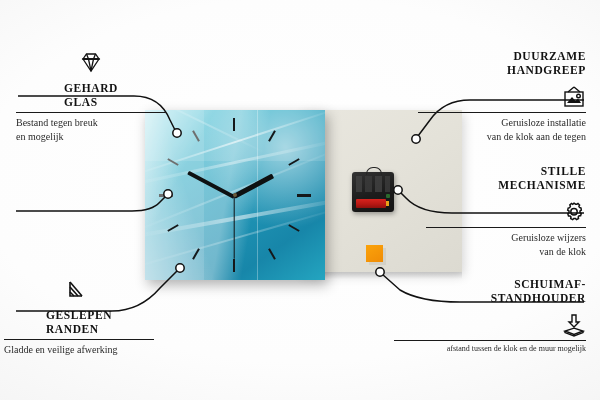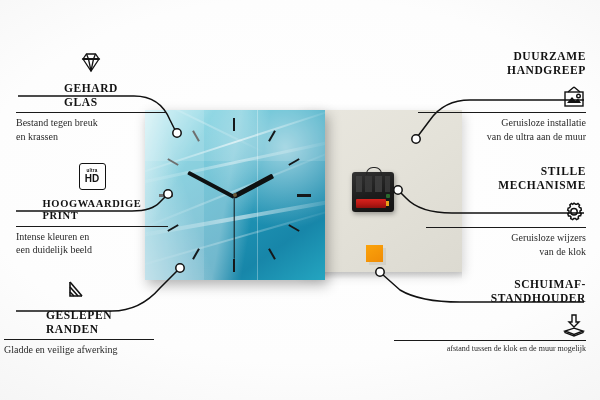--- a/index.html
+++ b/index.html
@@ -161,41 +161,24 @@
           <path d="M4 9 H20"></path>
       </svg>
       <div class="titles">
         <div>GEHARD</div>
         <div>GLAS</div>
       </div>
     </div>
     <div class="rule"></div>
     <div class="desc">
       <div>Bestand tegen breuk</div>
-      <div>en krassen</div>
-    </div>
-  </div>
-
-  <div class="callout left" style="left:16px;top:163px;width:152px">
-    <div class="head">
-      <div class="hdico">
-        <span class="u">ultra</span>
-        <span class="h">HD</span>
-      </div>
-      <div class="titles" style="font-size:10.5px">
-        <div>HOOGWAARDIGE</div>
-        <div>PRINT</div>
-      </div>
-    </div>
-    <div class="rule"></div>
-    <div class="desc">
-      <div>Intense kleuren en</div>
-      <div>een duidelijk beeld</div>
-    </div>
-  </div>
+      <div>en mogelijk</div>
+    </div>
+  </div>
+
 
   <div class="callout left" style="left:4px;top:277px;width:150px">
     <div class="head">
       <svg class="ico" viewBox="0 0 24 24" fill="none" stroke="#111" stroke-width="1.6">
         <path d="M3 5 L15 19"></path>
           <path d="M3 10 L11 19"></path>
           <path d="M3 15 L7 19"></path>
           <path d="M3 5 V19 H15"></path>
       </svg>
       <div class="titles">
@@ -218,21 +201,21 @@
       <svg class="ico" viewBox="0 0 24 24" fill="none" stroke="#111" stroke-width="1.4">
         <rect x="3" y="7" width="18" height="14"></rect>
         <path d="M12 2 L6 7 M12 2 L18 7"></path>
         <path d="M5 18 L10 12 L13.5 16 L16 13.5 L19 18 Z" fill="#111" stroke="none"></path>
         <circle cx="16.5" cy="11" r="1.8"></circle>
       </svg>
     </div>
     <div class="rule"></div>
     <div class="desc">
       <div>Geruisloze installatie</div>
-      <div>van de ultra aan de muur</div>
+      <div>van de klok aan de tegen</div>
     </div>
   </div>
 
   <div class="callout right" style="right:14px;top:165px;width:160px">
     <div class="head">
       <div class="titles">
         <div>STILLE</div>
         <div>MECHANISME</div>
       </div>
       <svg class="ico" viewBox="0 0 24 24" fill="none" stroke="#111" stroke-width="1.5">

